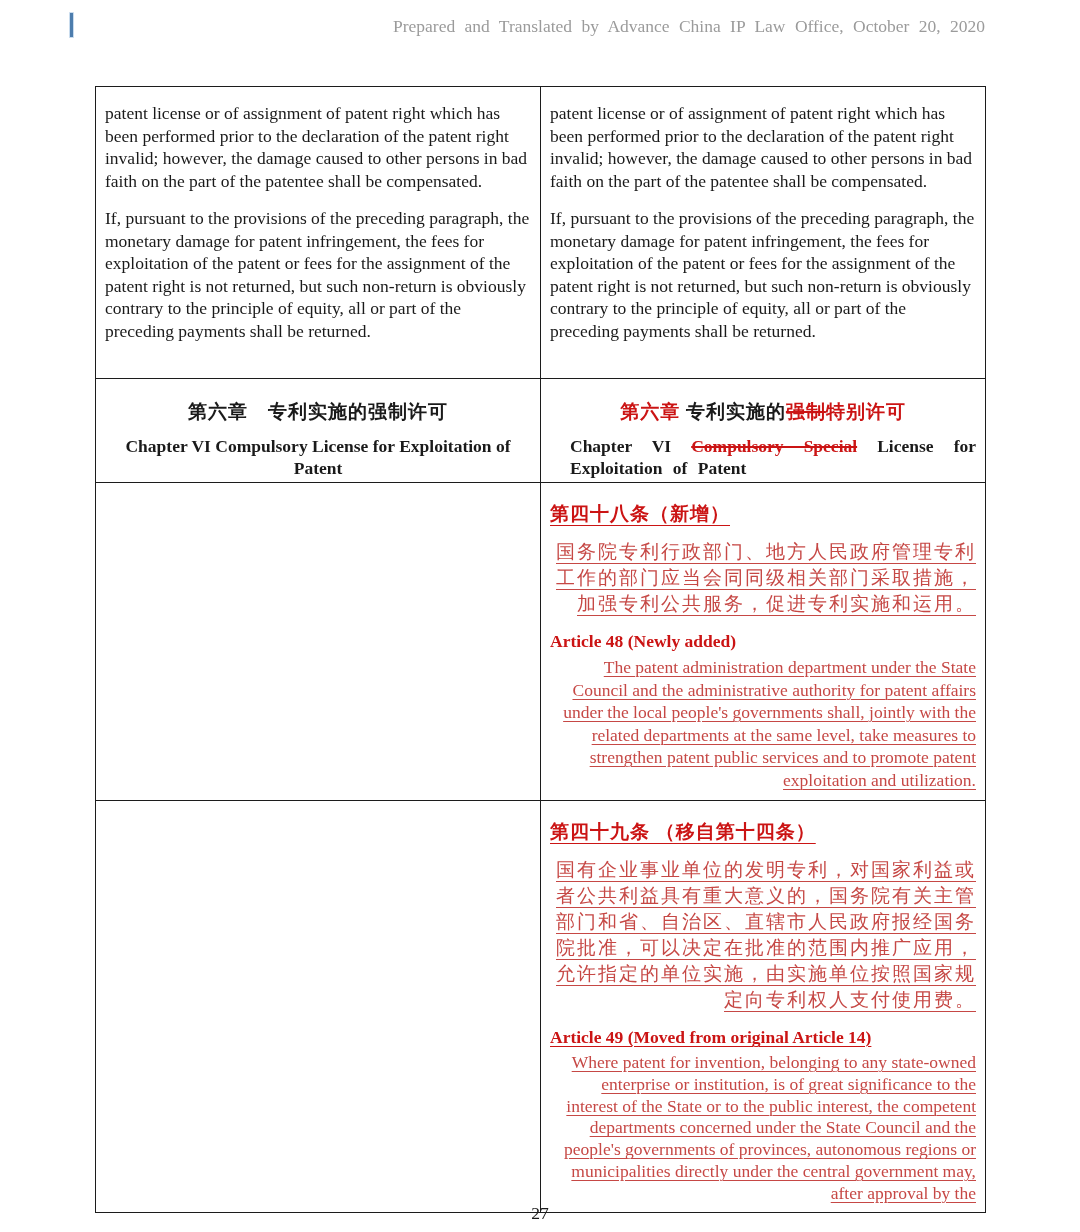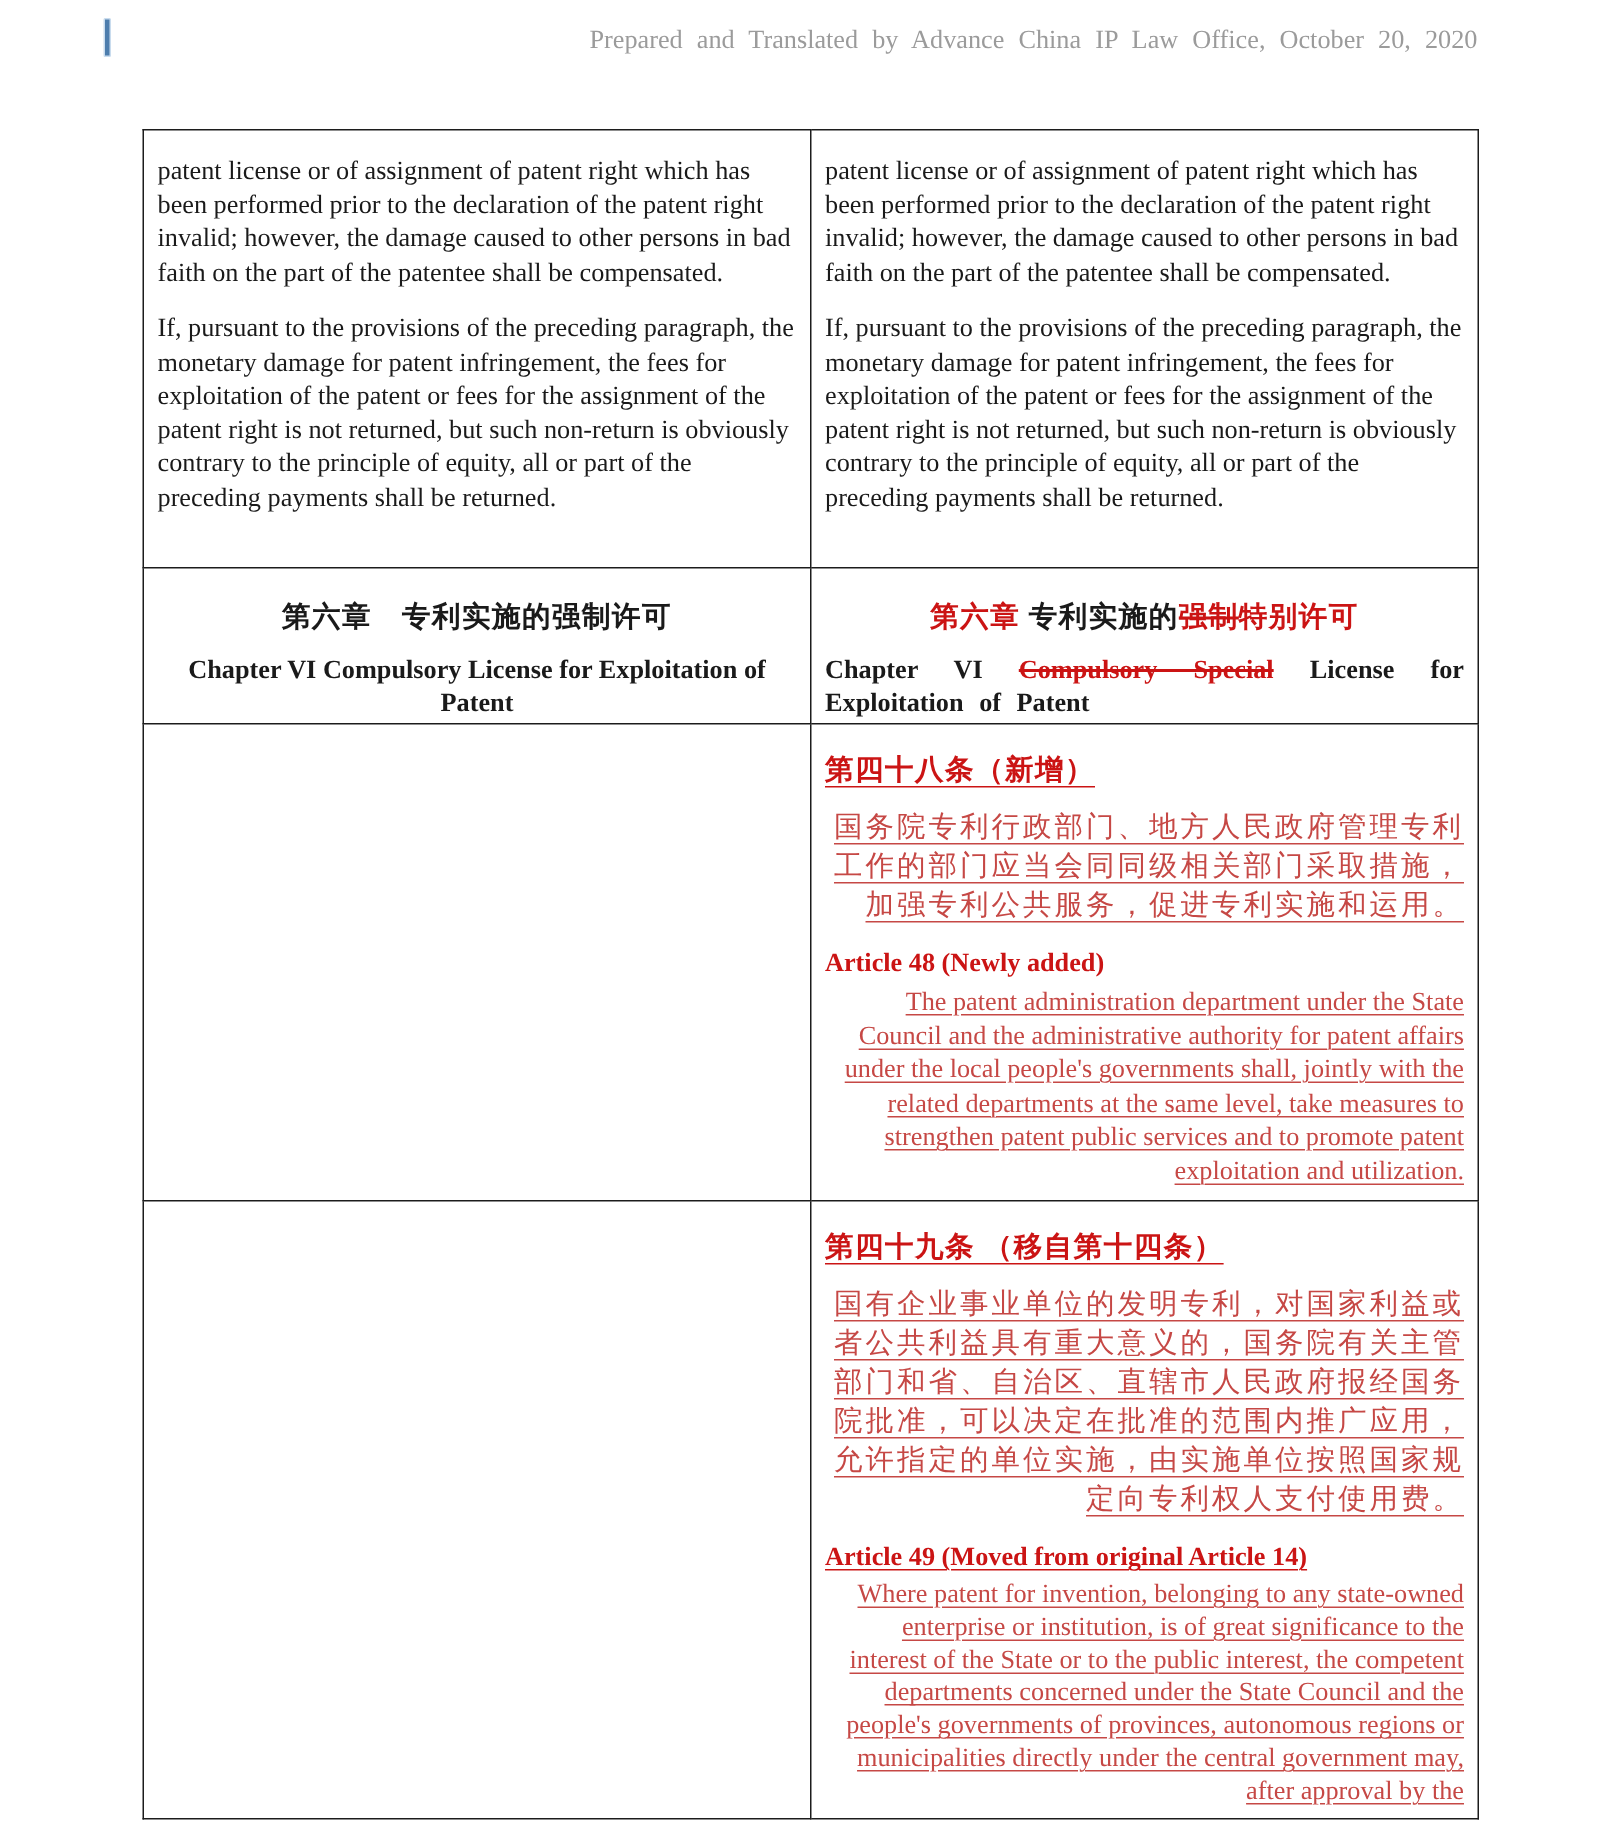--- a/index.html
+++ b/index.html
@@ -47,21 +47,21 @@
   tr.r4 td{height:402px;}
   .clip{height:396px;overflow:hidden;}
 
   
   .en{font-size:17.5px;line-height:22.5px;}
   .en + .en{margin-top:15px;}
   .en-head{font-size:17.5px;line-height:22px;font-weight:bold;}
   .zh{font-size:19px;line-height:26px;letter-spacing:2px;text-align:justify;text-justify:inter-character;}
   .zh-head{font-size:19px;line-height:24px;font-weight:bold;letter-spacing:1px;}
   .center{text-align:center;}
-  .just{text-align:justify;}
+  .just{text-align:justify;margin-left:20px;}
   .red{color:var(--red-bold);}
   .red-body{color:var(--red-body);text-align:right;}
   .ink{color:var(--ink);}
   .u{text-decoration:underline;text-decoration-thickness:1.2px;}
   .u-en{text-underline-offset:3px;}
   .u-zh{text-underline-offset:5px;}
   .pad-r{padding-right:16px;}
   .strike{text-decoration:line-through;text-decoration-thickness:1.6px;}
   .seg-ink{color:var(--ink);}
   .seg-red{color:var(--red-bold);}
@@ -138,14 +138,15 @@
             <p class="zh red-body u u-zh mt-md">国有企业事业单位的发明专利，对国家利益或者公共利益具有重大意义的，国务院有关主管部门和省、自治区、直辖市人民政府报经国务院批准，可以决定在批准的范围内推广应用，允许指定的单位实施，由实施单位按照国家规定向专利权人支付使用费。</p>
             <p class="en-head mt-md"><span class="red u u-en pad-r">Article 49 (Moved from original Article 14)</span></p>
             <p class="en tight red-body u u-en mt-sm">Where patent for invention, belonging to any state-owned enterprise or institution, is of great significance to the interest of the State or to the public interest, the competent departments concerned under the State Council and the people's governments of provinces, autonomous regions or municipalities directly under the central government may, after approval by the</p>
           </div>
         </td>
       </tr>
 
     </tbody>
   </table>
 
+  <div class="footer">27</div>
 
 </div>
 
 </body></html>

